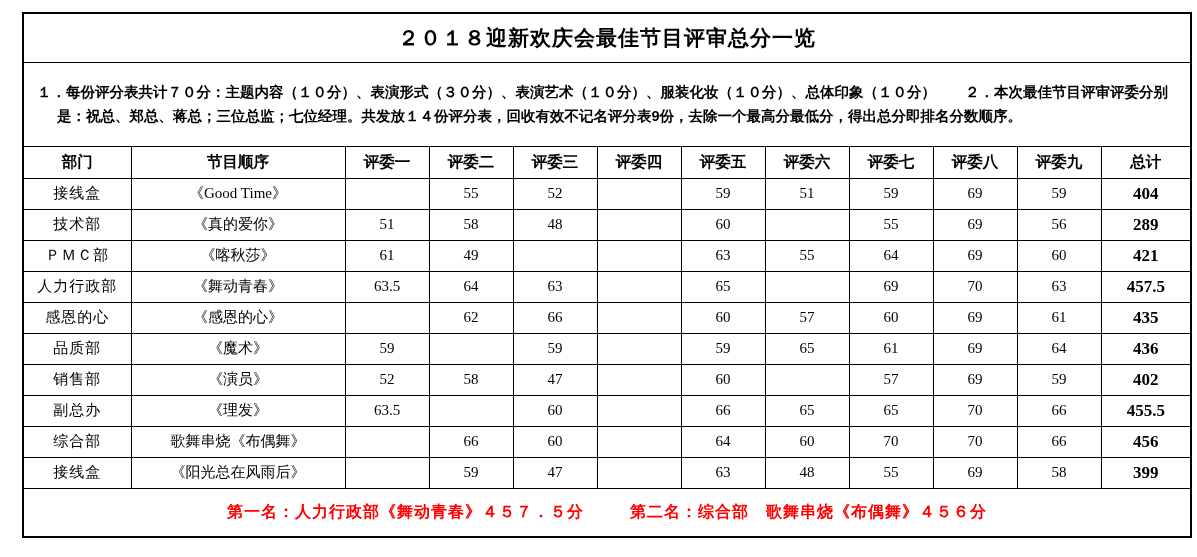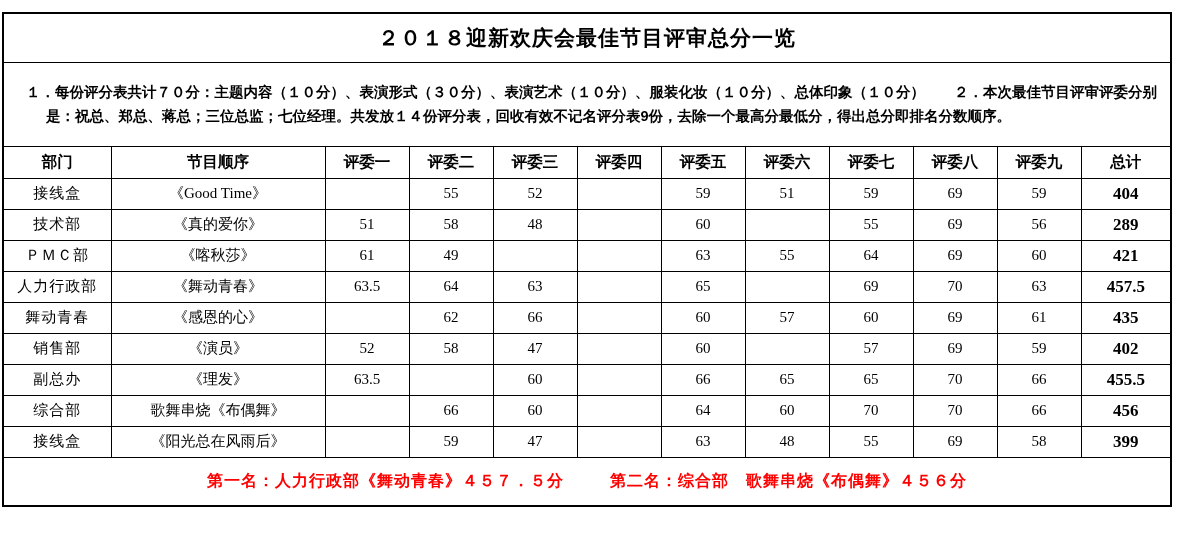--- a/index.html
+++ b/index.html
@@ -5,38 +5,38 @@
   * { margin: 0; padding: 0; box-sizing: border-box; }
   html, body { background: #ffffff; }
   body {
     width: 1197px; height: 557px;
     position: relative;
     font-family: "Liberation Sans", "DejaVu Sans", sans-serif;
     color: #000;
   }
   .sheet {
     position: absolute;
-    left: 2px; top: 12px;
+    left: 22px; top: 12px;
     width: 1170px;
     border: 2px solid #000;
     background: #fff;
   }
   .title-row {
     height: 49px;
     border-bottom: 1px solid #000;
     display: flex; align-items: center; justify-content: center;
     font-size: 21px;
     font-weight: bold;
     letter-spacing: 1px;
   }
   .notes-row {
     height: 84px;
     border-bottom: 1px solid #000;
     display: flex; align-items: center;
-    padding: 4px 8px 4px 12px;
+    padding: 4px 8px 4px 3px;
   }
   .notes-row p {
     font-size: 14.5px;
     font-weight: bold;
     line-height: 1.65;
     padding-left: 30px;
     text-indent: -20px;
   }
   table {
     border-collapse: collapse;
@@ -168,32 +168,46 @@
       <td>63</td>
       <td></td>
       <td>65</td>
       <td></td>
       <td>69</td>
       <td>70</td>
       <td>63</td>
       <td class="total">457.5</td>
     </tr>
     <tr>
-      <td class="dept">舞动青春</td>
+      <td class="dept">感恩的心</td>
       <td>《感恩的心》</td>
       <td></td>
       <td>62</td>
       <td>66</td>
       <td></td>
       <td>60</td>
       <td>57</td>
       <td>60</td>
       <td>69</td>
       <td>61</td>
       <td class="total">435</td>
+    </tr>
+    <tr>
+      <td class="dept">品质部</td>
+      <td>《魔术》</td>
+      <td>59</td>
+      <td></td>
+      <td>59</td>
+      <td></td>
+      <td>59</td>
+      <td>65</td>
+      <td>61</td>
+      <td>69</td>
+      <td>64</td>
+      <td class="total">436</td>
     </tr>
     <tr>
       <td class="dept">销售部</td>
       <td>《演员》</td>
       <td>52</td>
       <td>58</td>
       <td>47</td>
       <td></td>
       <td>60</td>
       <td></td>

